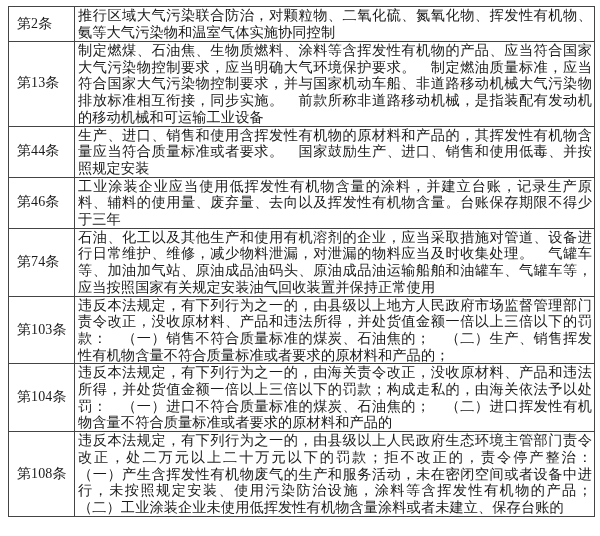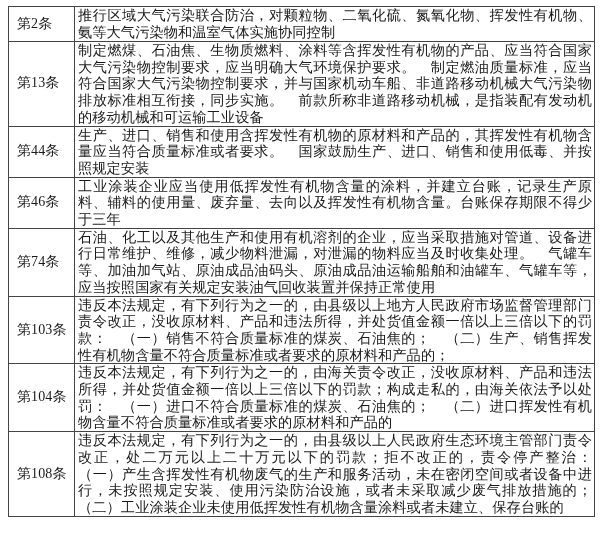--- a/index.html
+++ b/index.html
@@ -72,16 +72,16 @@
     <tr style="height:67px">
       <td class="article">第103条</td>
       <td class="content">违反本法规定，有下列行为之一的，由县级以上地方人民政府市场监督管理部门责令改正，没收原材料、产品和违法所得，并处货值金额一倍以上三倍以下的罚款：　（一）销售不符合质量标准的煤炭、石油焦的；　（二）生产、销售挥发性有机物含量不符合质量标准或者要求的原材料和产品的；</td>
     </tr>
     <tr style="height:67px">
       <td class="article">第104条</td>
       <td class="content">违反本法规定，有下列行为之一的，由海关责令改正，没收原材料、产品和违法所得，并处货值金额一倍以上三倍以下的罚款；构成走私的，由海关依法予以处罚：　（一）进口不符合质量标准的煤炭、石油焦的；　（二）进口挥发性有机物含量不符合质量标准或者要求的原材料和产品的</td>
     </tr>
     <tr style="height:84px">
       <td class="article">第108条</td>
-      <td class="content">违反本法规定，有下列行为之一的，由县级以上人民政府生态环境主管部门责令改正，处二万元以上二十万元以下的罚款；拒不改正的，责令停产整治：　（一）产生含挥发性有机物废气的生产和服务活动，未在密闭空间或者设备中进行，未按照规定安装、使用污染防治设施，或者未采取减少废气排放措施的；　（二）工业涂装企业未使用低挥发性有机物含量涂料或者未建立、保存台账的</td>
+      <td class="content">违反本法规定，有下列行为之一的，由县级以上人民政府生态环境主管部门责令改正，处二万元以上二十万元以下的罚款；拒不改正的，责令停产整治：　（一）产生含挥发性有机物废气的生产和服务活动，未在密闭空间或者设备中进行，未按照规定安装、使用污染防治设施，涂料等含挥发性有机物的产品；　（二）工业涂装企业未使用低挥发性有机物含量涂料或者未建立、保存台账的</td>
     </tr>
   </tbody>
 </table>
 
 </body></html>

